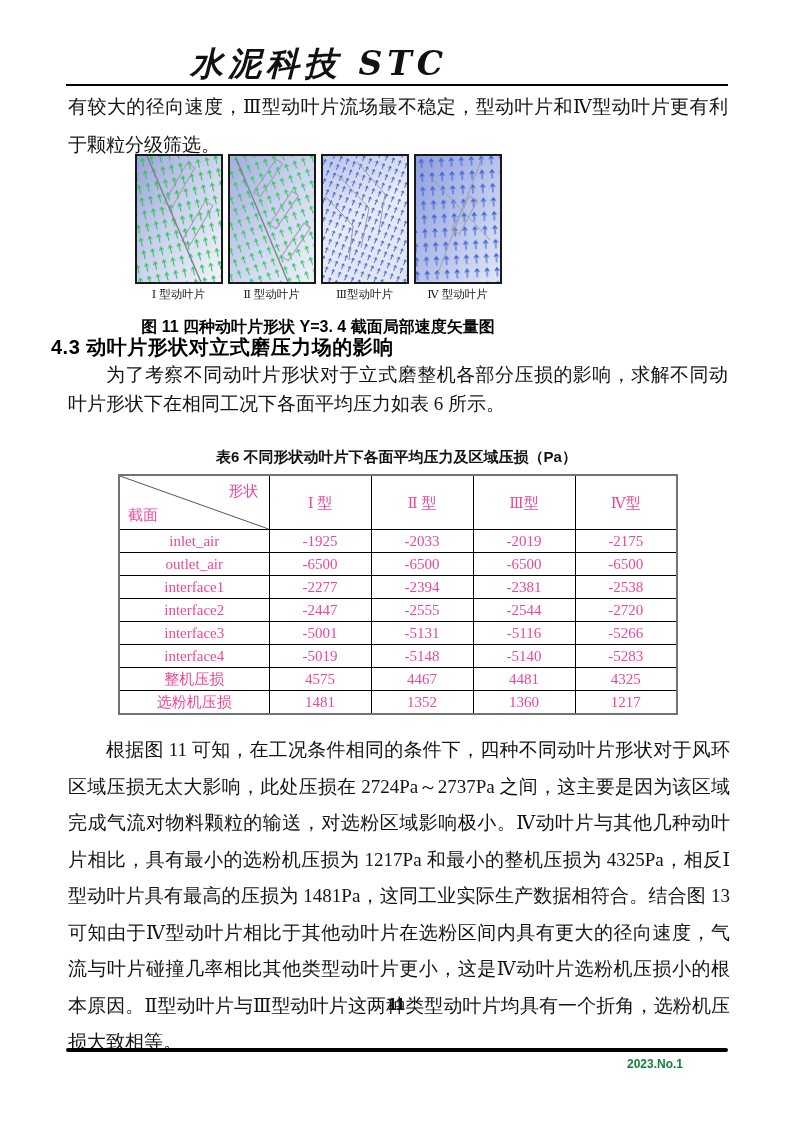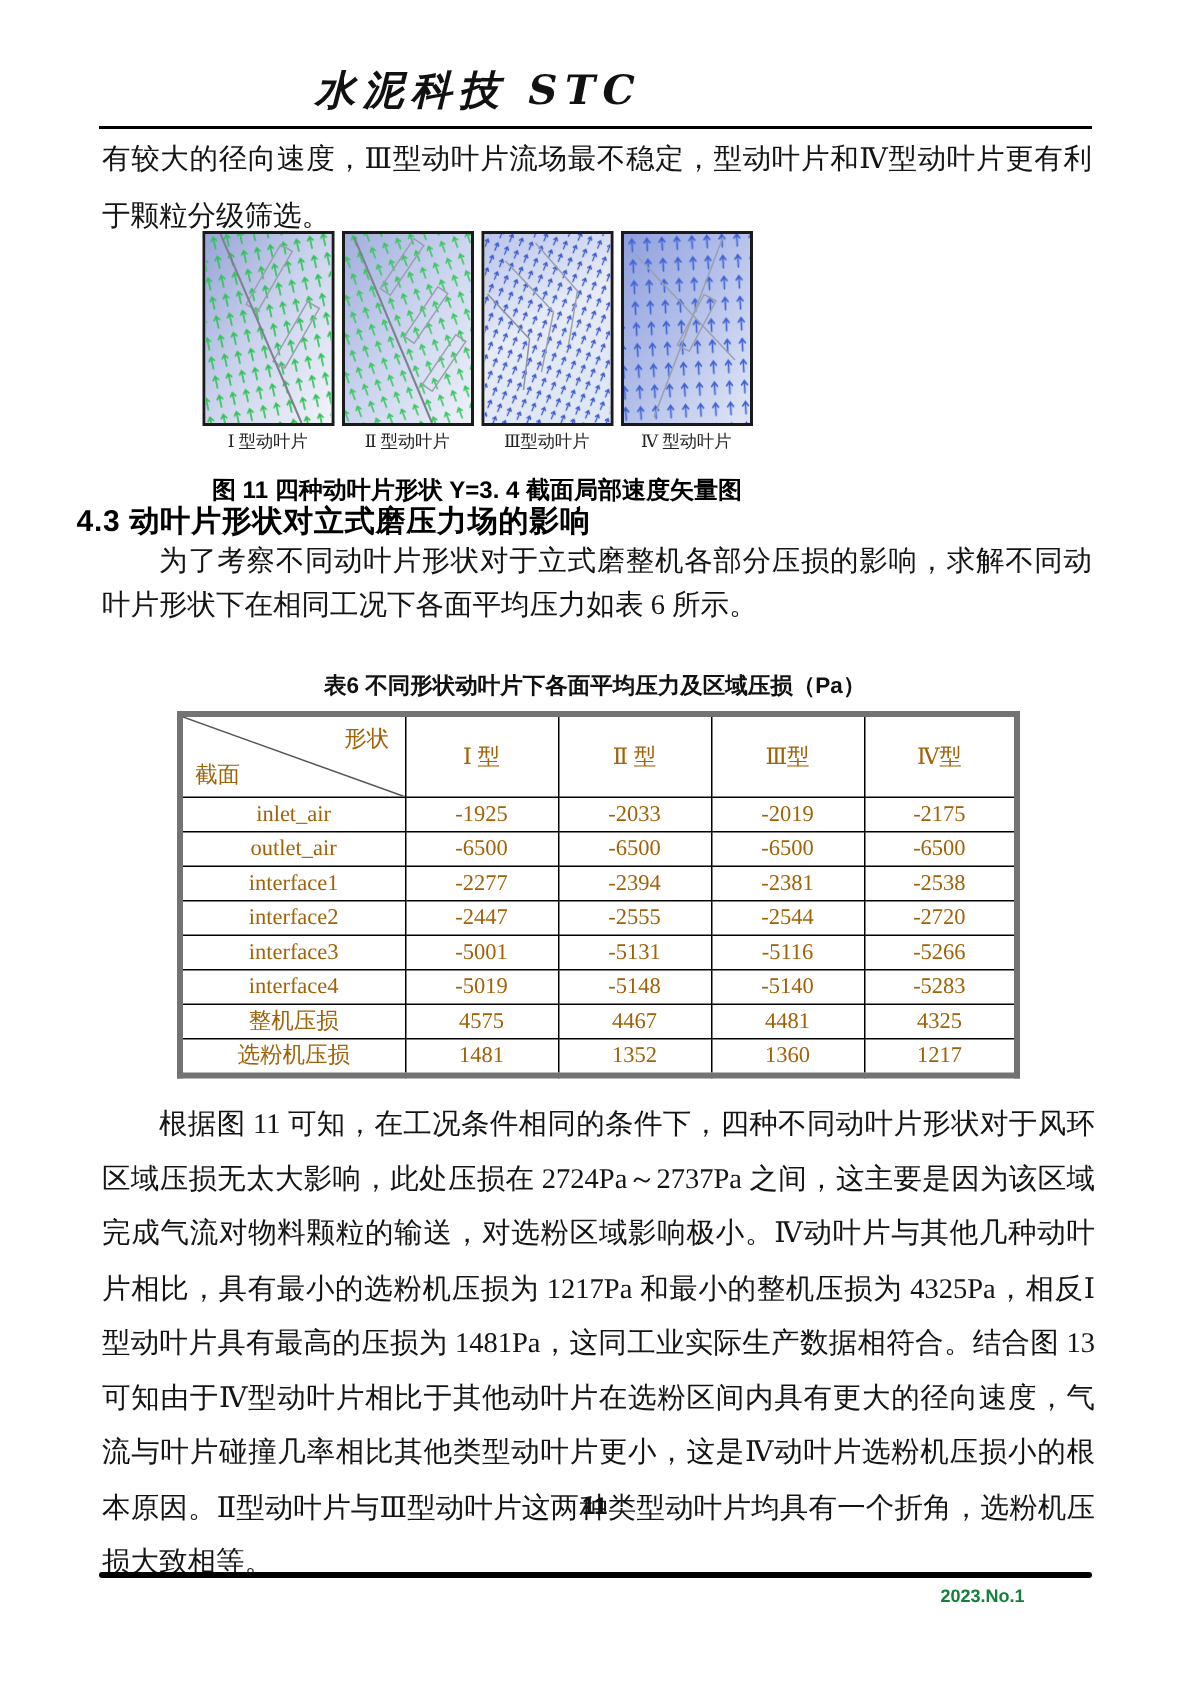--- a/index.html
+++ b/index.html
@@ -5,21 +5,21 @@
   html,body { margin:0; padding:0; background:#ffffff; }
   .page {
     position:relative; width:793px; height:1122px; background:#fff;
     font-family:"Liberation Serif","DejaVu Serif",serif; color:#111;
     overflow:hidden; margin:0 auto;
   }
   
   .journal-title {
     position:absolute; top:42px; left:0; width:638px; text-align:center;
     font-family:"DejaVu Serif","Liberation Serif",serif;
-    font-style:italic; font-weight:bold; font-size:27px; letter-spacing:5px;
+    font-style:italic; font-weight:bold; font-size:33px; letter-spacing:5px;
   }
   .header-rule { position:absolute; top:84px; left:66px; width:662px; border-top:2px solid #000; }
   
   .para { position:absolute; left:68px; width:660px; font-size:19px; text-align:justify; color:#141414; }
   .p1 { top:88px;  line-height:38px; }
   .p2 { top:360px; line-height:29px; text-indent:2em; }
   .p3 { top:732px; line-height:36.5px; text-indent:2em; width:662px; }
   
   .figure-block { position:absolute; top:154px; left:0; width:636px; text-align:center; }
   .fig-row { display:flex; justify-content:center; align-items:flex-start; gap:5px; }
@@ -36,22 +36,22 @@
     position:absolute; top:334px; left:51px; font-size:20px; font-weight:bold;
     font-family:"Liberation Sans","DejaVu Sans",sans-serif; color:#000; letter-spacing:0.5px;
   }
   
   .table-caption {
     position:absolute; top:448px; left:0; width:793px; text-align:center;
     font-size:15px; font-weight:bold; font-family:"Liberation Sans","DejaVu Sans",sans-serif;
   }
   table.data-table {
     position:absolute; top:474px; left:118px; width:558px;
-    border-collapse:collapse; table-layout:fixed; border:4px solid #737373;
-    font-size:15px; color:#a16207;
+    border-collapse:collapse; table-layout:fixed; border:2px solid #737373;
+    font-size:15px; color:#ec4899;
   }
   .data-table td { border:1.5px solid #000; text-align:center; padding:0; height:22px; line-height:20px; }
   .data-table tr.header-row td { height:53px; }
   .data-table col.c-label { width:150px; }
   .data-table col.c-val { width:102px; }
   td.corner { position:relative; }
   td.corner svg.diag { position:absolute; top:0; left:0; width:100%; height:100%; }
   td.corner .corner-top { position:absolute; top:5px; right:10px; font-size:15px; }
   td.corner .corner-bottom { position:absolute; bottom:4px; left:8px; font-size:15px; }
   

